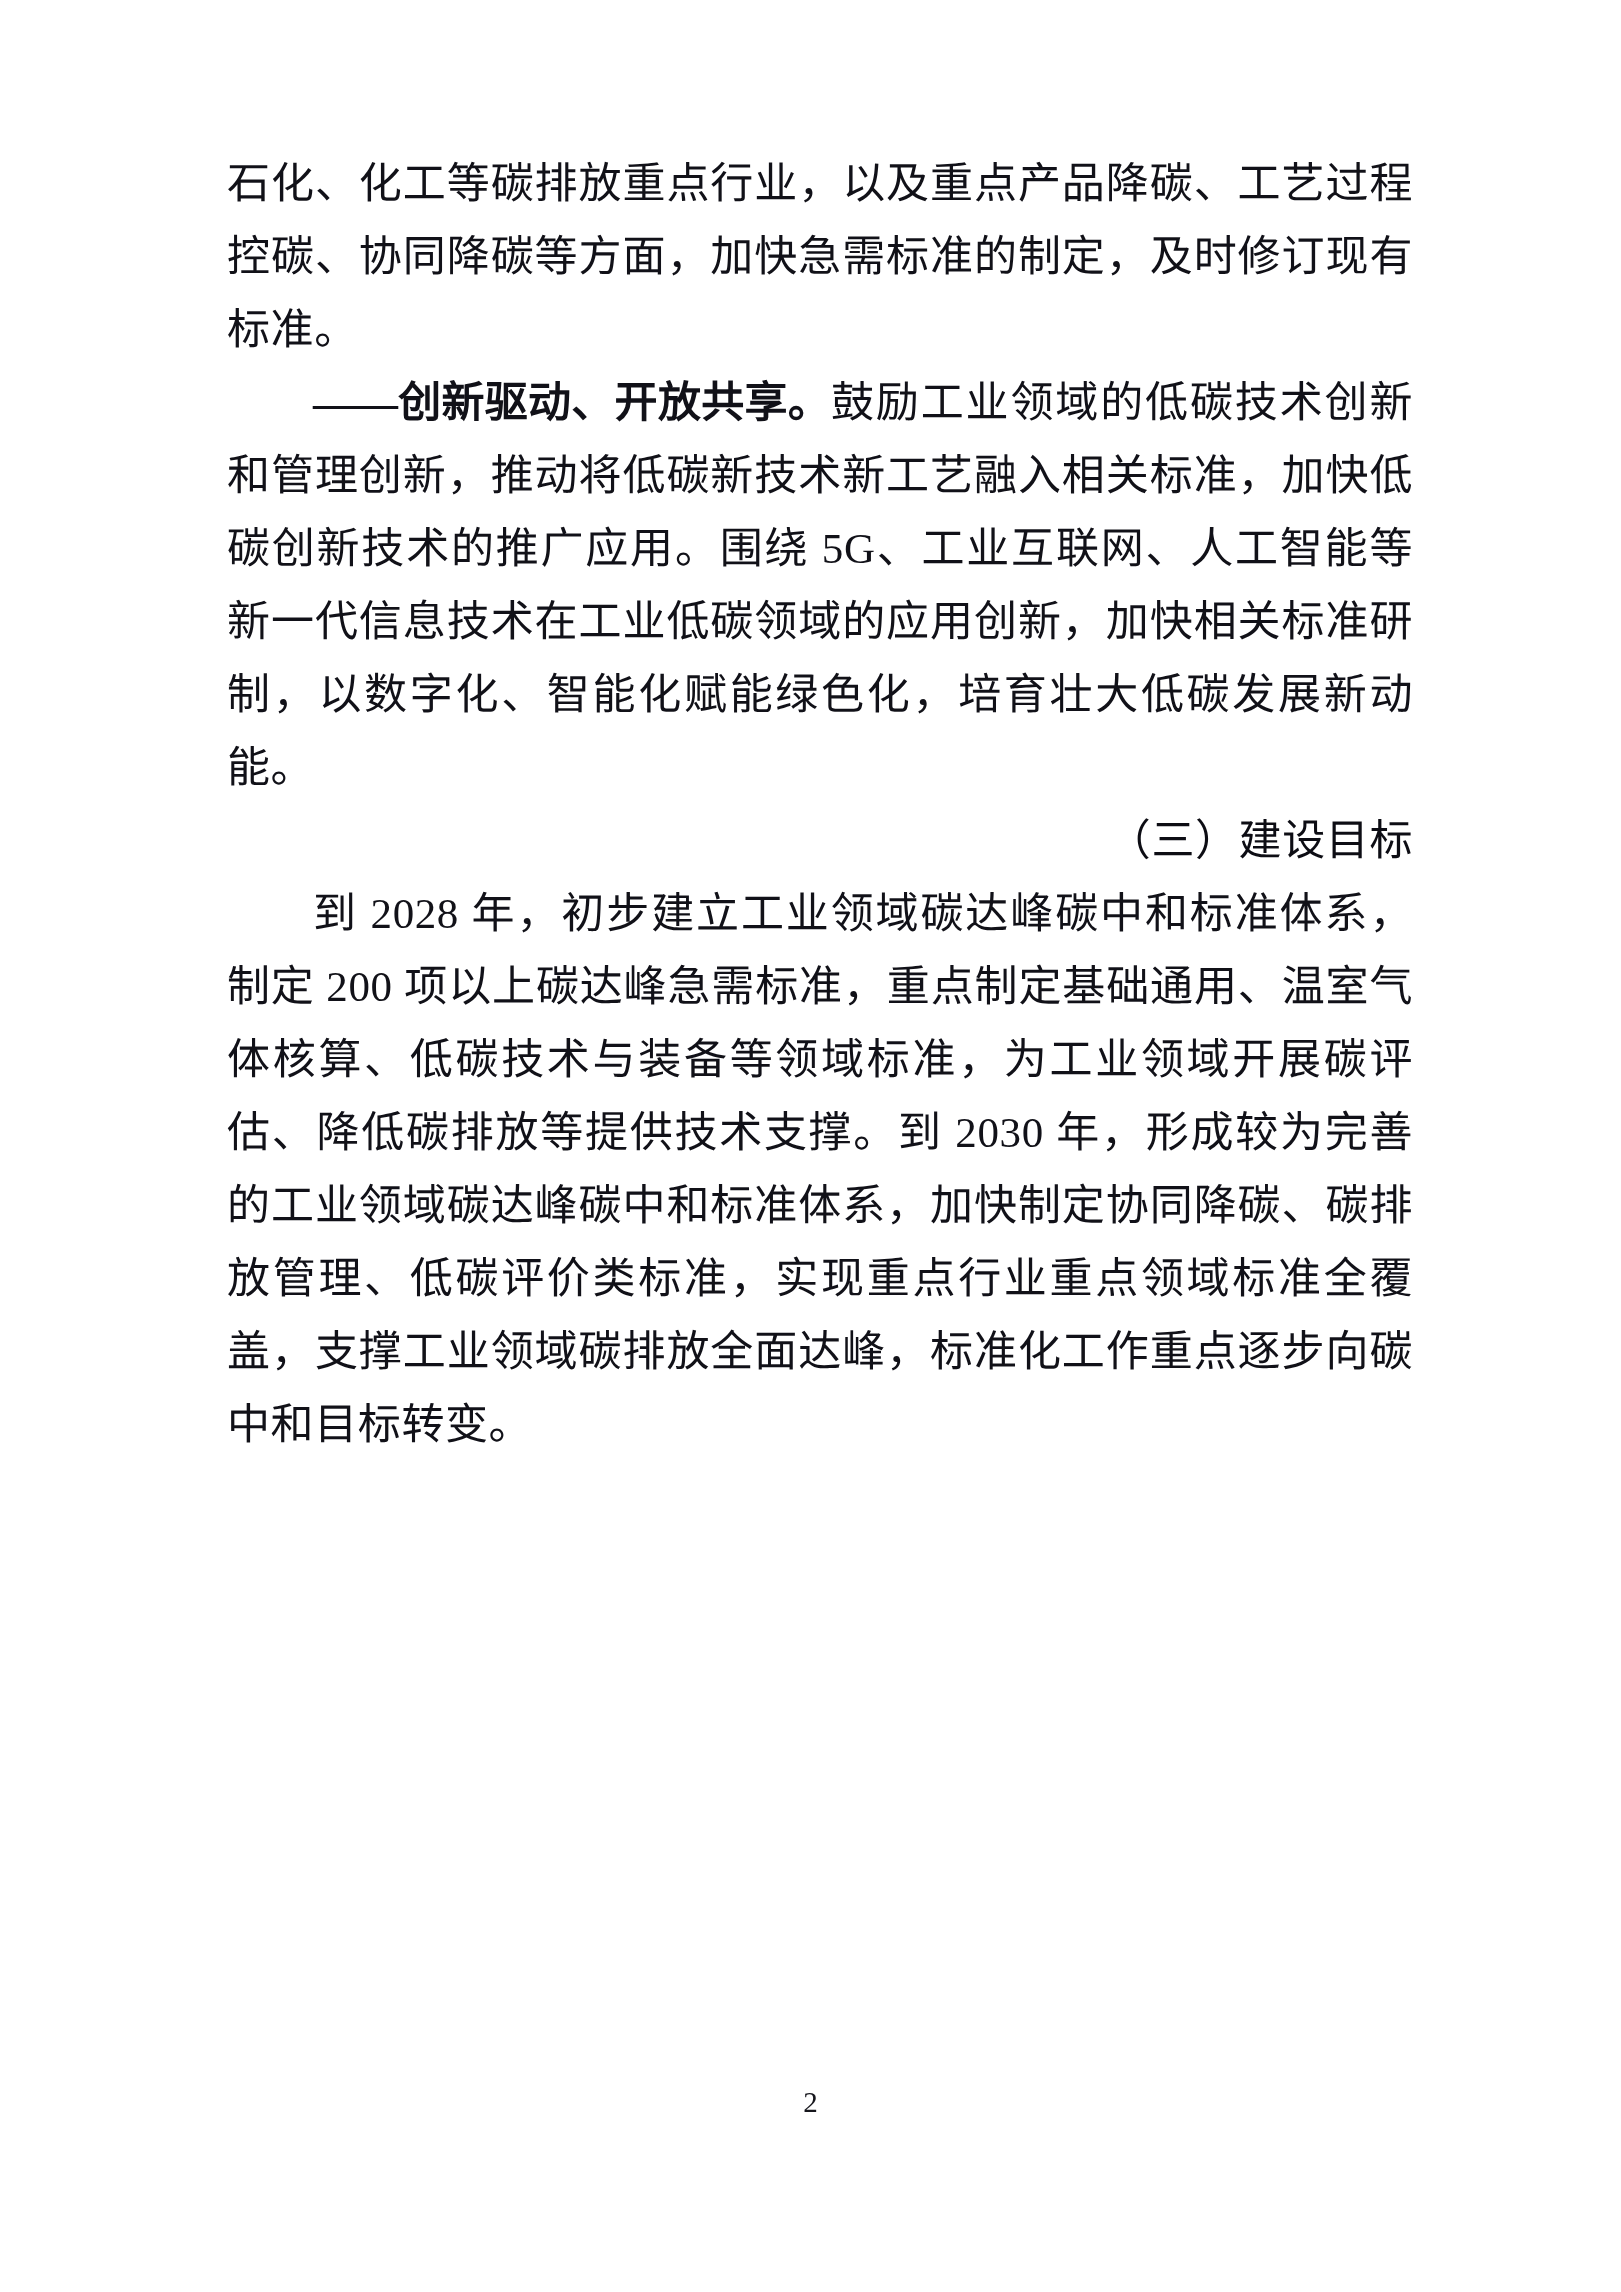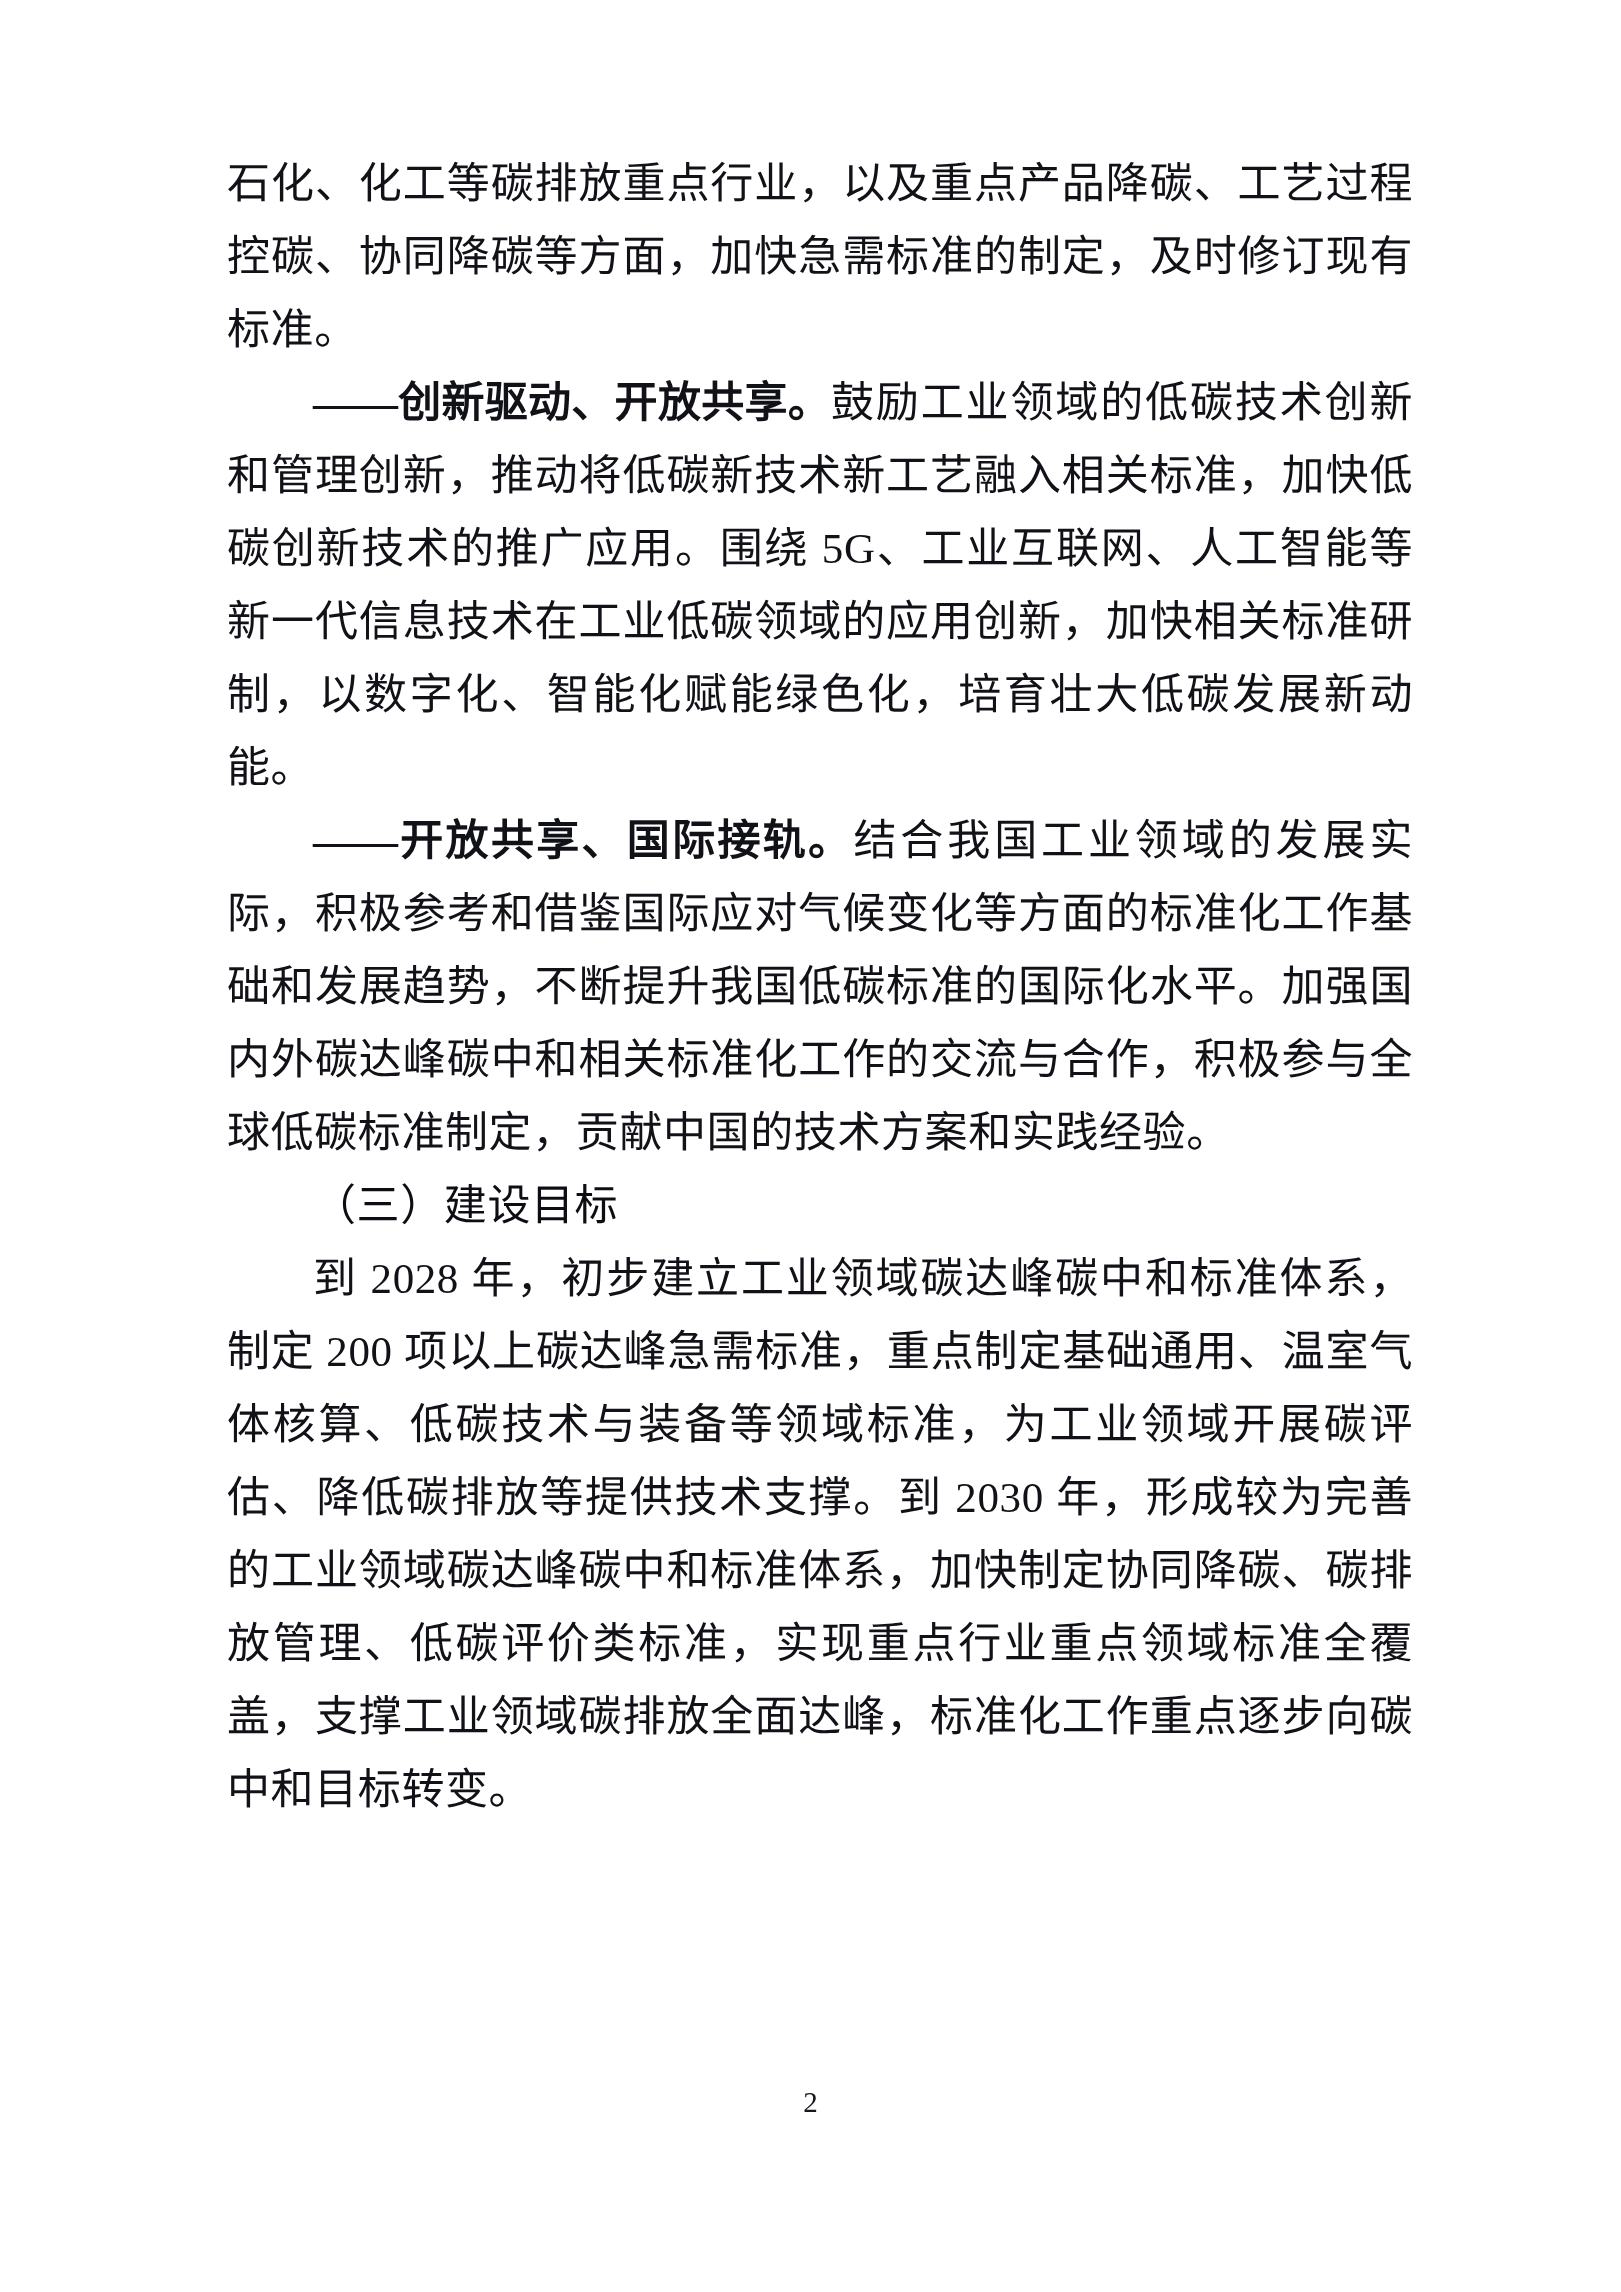--- a/index.html
+++ b/index.html
@@ -43,20 +43,21 @@
   }
   p.para.cont {
     text-indent: 0;
   }
   .heading {
     font-size: 43px;
     line-height: 73px;
     text-indent: 86px;
     margin: 0;
     letter-spacing: 0.6px;
+    text-align: right;
   }
   .dash {
     letter-spacing: -1px;
   }
   .emph {
     font-weight: 600;
   }
   .page-number {
     position: absolute;
     left: 0;
@@ -71,21 +72,20 @@
 </head>
 <body>
 
 <div class="page">
   <div class="doc-body">
 
     <p class="para cont">石化、化工等碳排放重点行业，以及重点产品降碳、工艺过程控碳、协同降碳等方面，加快急需标准的制定，及时修订现有标准。</p>
 
     <p class="para indent"><span class="dash emph">——创新驱动、开放共享。</span><span>鼓励工业领域的低碳技术创新和管理创新，推动将低碳新技术新工艺融入相关标准，加快低碳创新技术的推广应用。围绕 5G、工业互联网、人工智能等新一代信息技术在工业低碳领域的应用创新，加快相关标准研制，以数字化、智能化赋能绿色化，培育壮大低碳发展新动能。</span></p>
 
-    <p class="para indent"><span class="dash emph">——开放共享、国际接轨。</span><span>结合我国工业领域的发展实际，积极参考和借鉴国际应对气候变化等方面的标准化工作基础和发展趋势，不断提升我国低碳标准的国际化水平。加强国内外碳达峰碳中和相关标准化工作的交流与合作，积极参与全球低碳标准制定，贡献中国的技术方案和实践经验。</span></p>
 
     <p class="heading">（三）建设目标</p>
 
     <p class="para indent">到 2028 年，初步建立工业领域碳达峰碳中和标准体系，制定 200 项以上碳达峰急需标准，重点制定基础通用、温室气体核算、低碳技术与装备等领域标准，为工业领域开展碳评估、降低碳排放等提供技术支撑。到 2030 年，形成较为完善的工业领域碳达峰碳中和标准体系，加快制定协同降碳、碳排放管理、低碳评价类标准，实现重点行业重点领域标准全覆盖，支撑工业领域碳排放全面达峰，标准化工作重点逐步向碳中和目标转变。</p>
 
   </div>
 
   <div class="page-number">2</div>
 </div>
 

